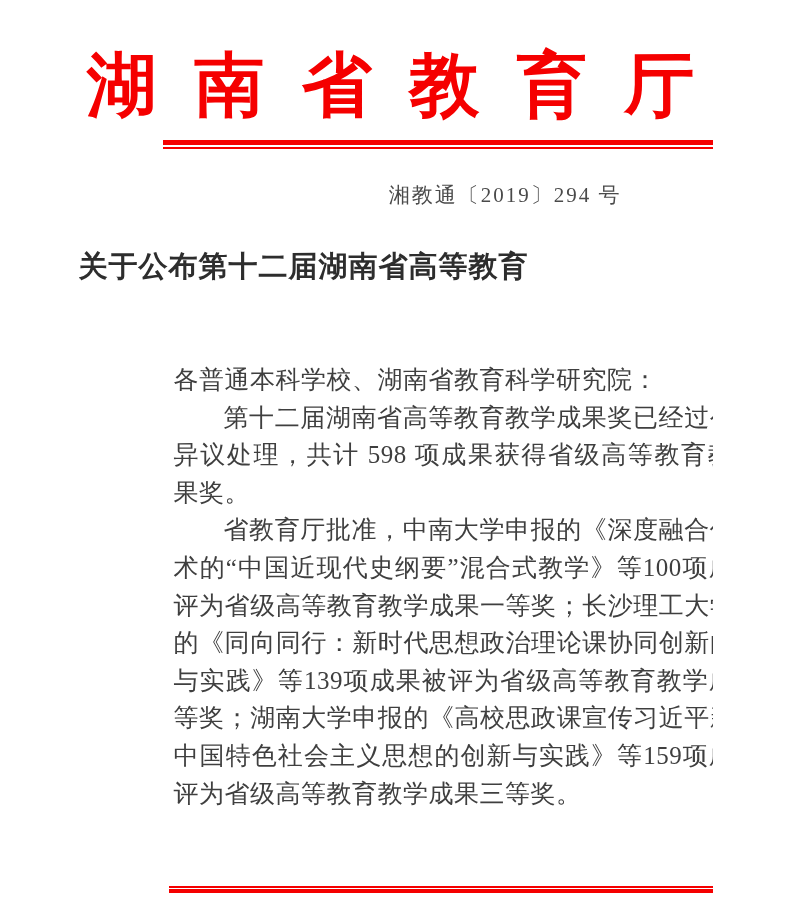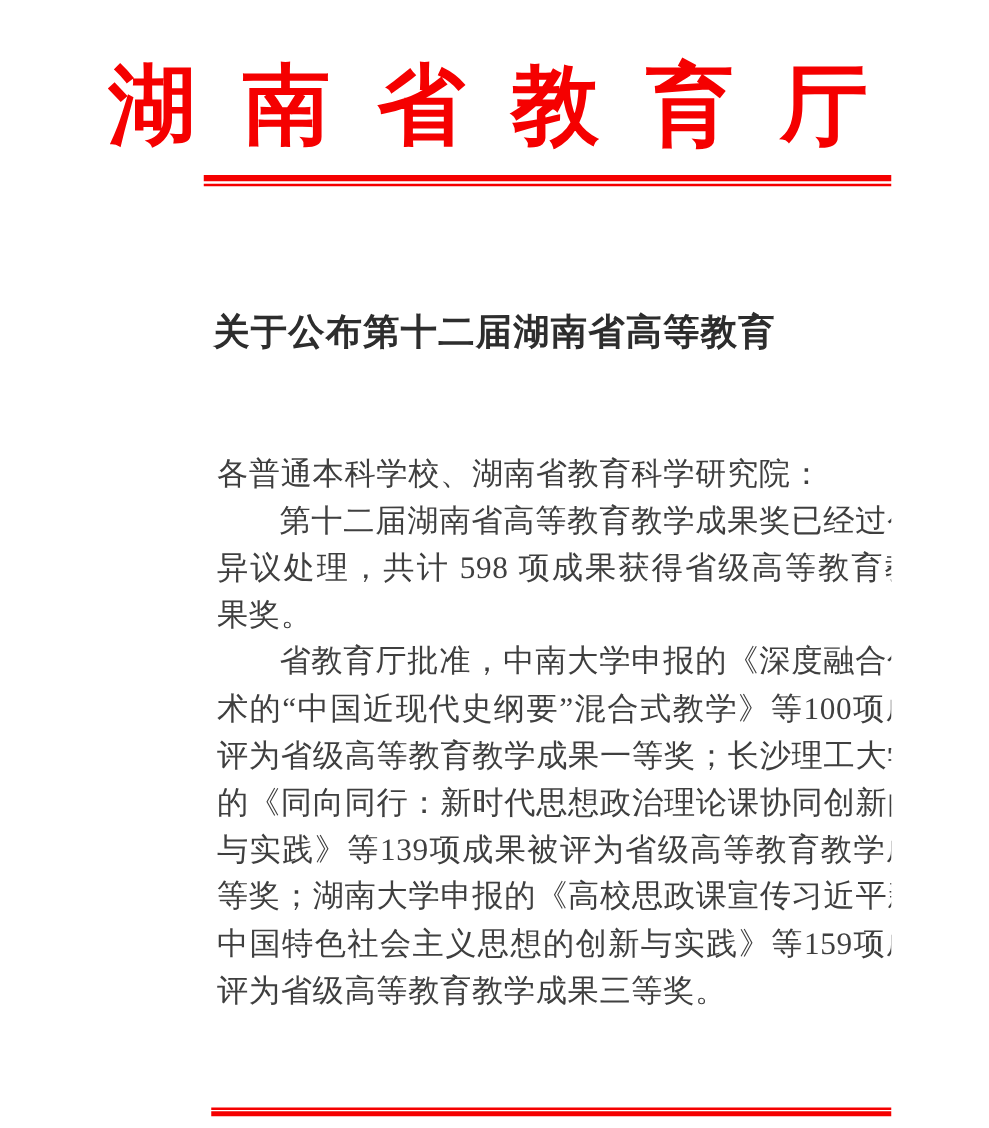--- a/index.html
+++ b/index.html
@@ -51,21 +51,21 @@
     color: var(--ink-muted, #4a4a4a);
     white-space: nowrap;
   }
 
   
   .doc-title {
     position: absolute;
     top: 246px;
     left: 0;
     width: 100%;
-    text-align: center;
+    text-align: left;
     font-size: 29px;
     line-height: 41px;
     font-weight: 700;
     color: var(--ink-dark, #2d2d2d);
     letter-spacing: 1px;
   }
 
   
   .body-text {
     position: absolute;
@@ -98,20 +98,21 @@
 <div class="page">
 
   <div class="agency-name">湖 南 省 教 育 厅</div>
 
   <div class="rule-top">
     <div class="bar-thick"></div>
     <div class="bar-gap"></div>
     <div class="bar-thin"></div>
   </div>
 
+  <div class="doc-number">湘教通〔2019〕294 号</div>
 
   <div class="doc-title">
     <span>关于公布第十二届湖南省高等教育</span><br>
   </div>
 
   <div class="body-text">
     <p>各普通本科学校、湖南省教育科学研究院：</p>
     <p class="indent">第十二届湖南省高等教育教学成果奖已经过公示和异议处理，共计 598 项成果获得省级高等教育教学成果奖。</p>
     <p class="indent">省教育厅批准，中南大学申报的《深度融合信息技术的“中国近现代史纲要”混合式教学》等100项成果被评为省级高等教育教学成果一等奖；长沙理工大学申报的《同向同行：新时代思想政治理论课协同创新的探索与实践》等139项成果被评为省级高等教育教学成果二等奖；湖南大学申报的《高校思政课宣传习近平新时代中国特色社会主义思想的创新与实践》等159项成果被评为省级高等教育教学成果三等奖。</p>
   </div>

